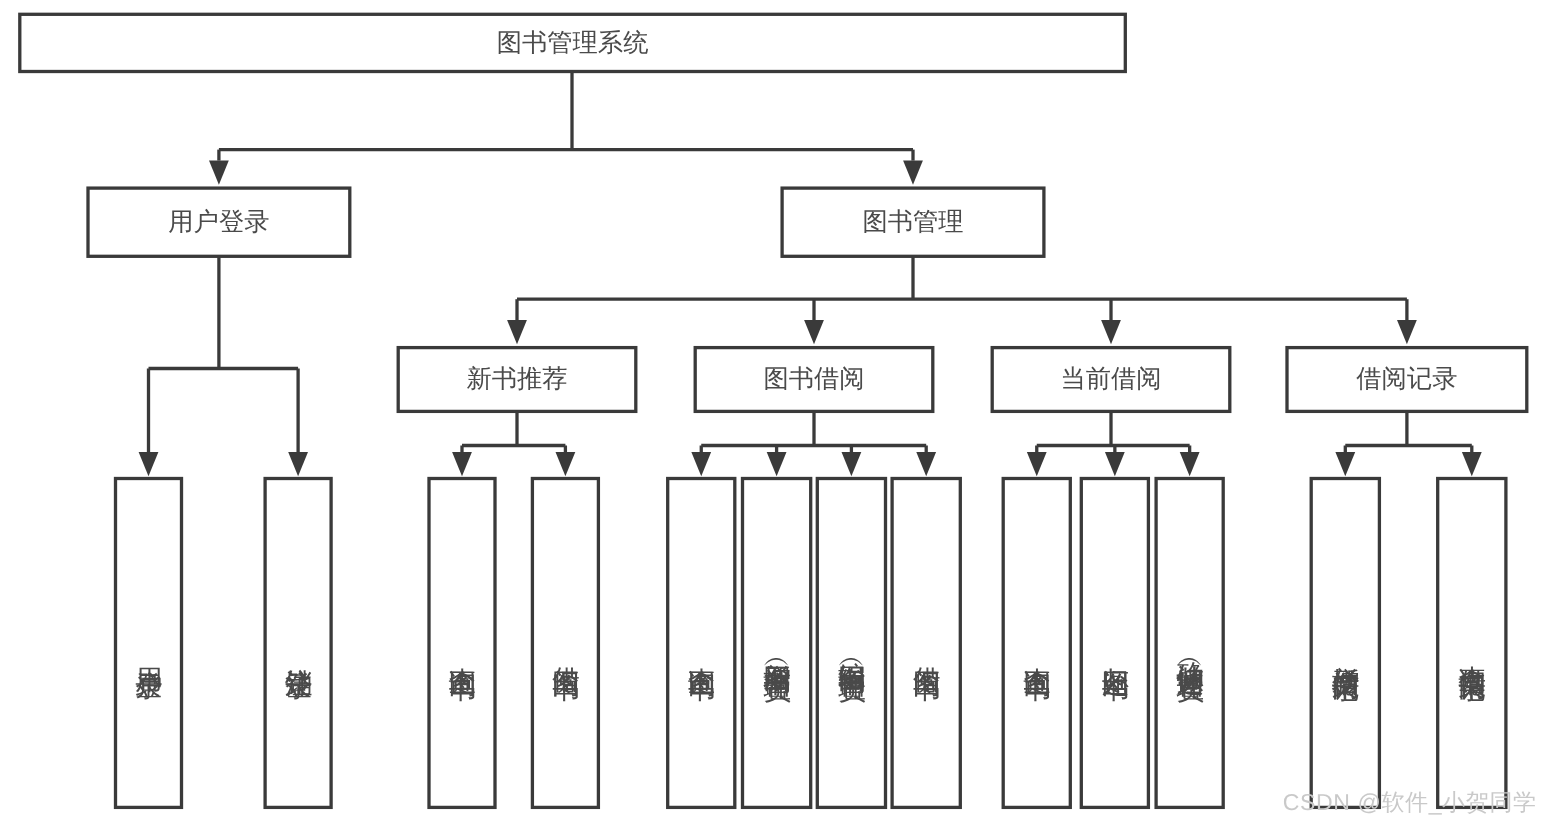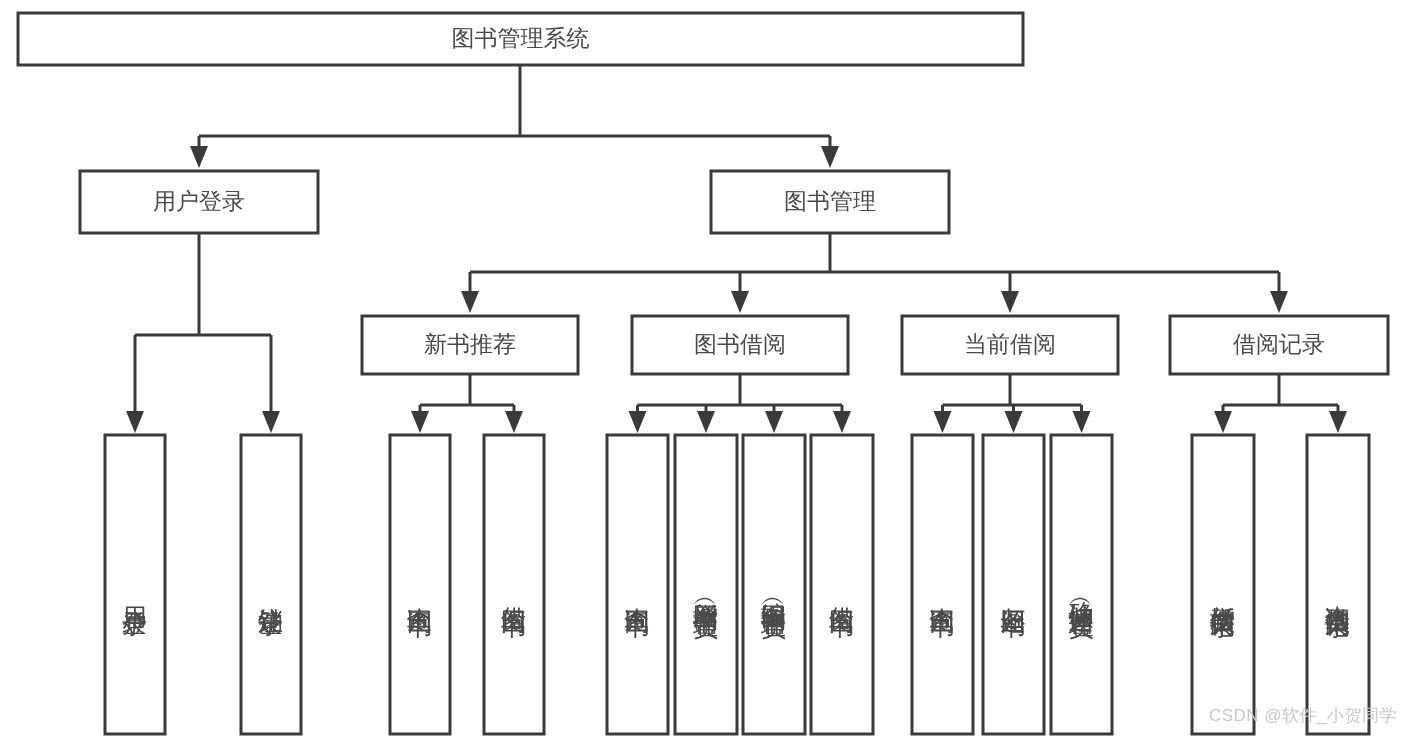--- a/index.html
+++ b/index.html
@@ -70,23 +70,23 @@
     font-family: "Liberation Sans", "DejaVu Sans", sans-serif;
     font-size: 25px;
     line-height: 1.04;
     letter-spacing: 2px;
     color: #4a4a4a;
     white-space: nowrap;
   }
   #watermark {
     position: absolute;
     right: 8px;
-    bottom: 20px;
-    font-family: "Liberation Sans", "DejaVu Sans", sans-serif;
-    font-size: 17px;
+    bottom: 4px;
+    font-family: "Liberation Sans", "DejaVu Sans", sans-serif;
+    font-size: 21px;
     color: #c9c9c9;
     letter-spacing: 0.5px;
     white-space: nowrap;
   }
 </style>
 </head>
 <body>
 
 <div id="diagram-root">
   <svg id="flow-svg" viewBox="0 0 1405 747">

